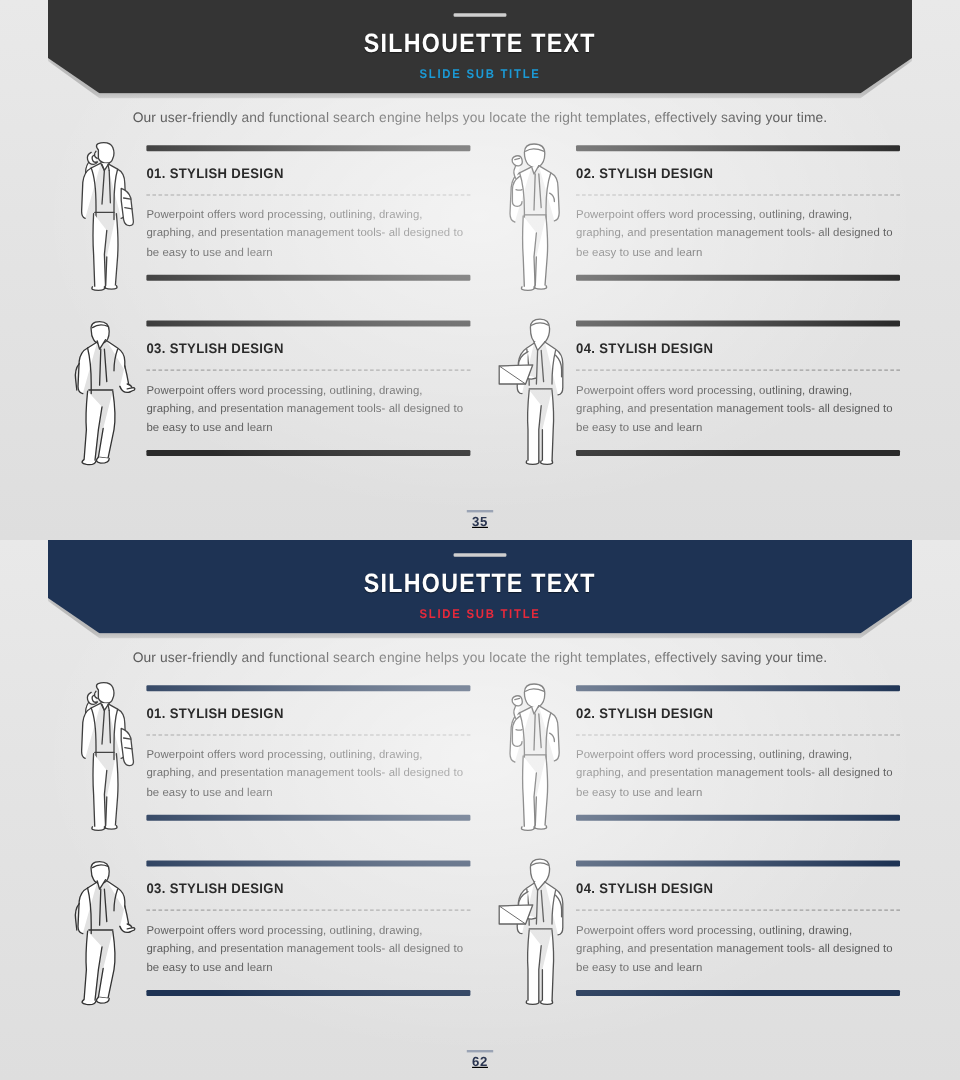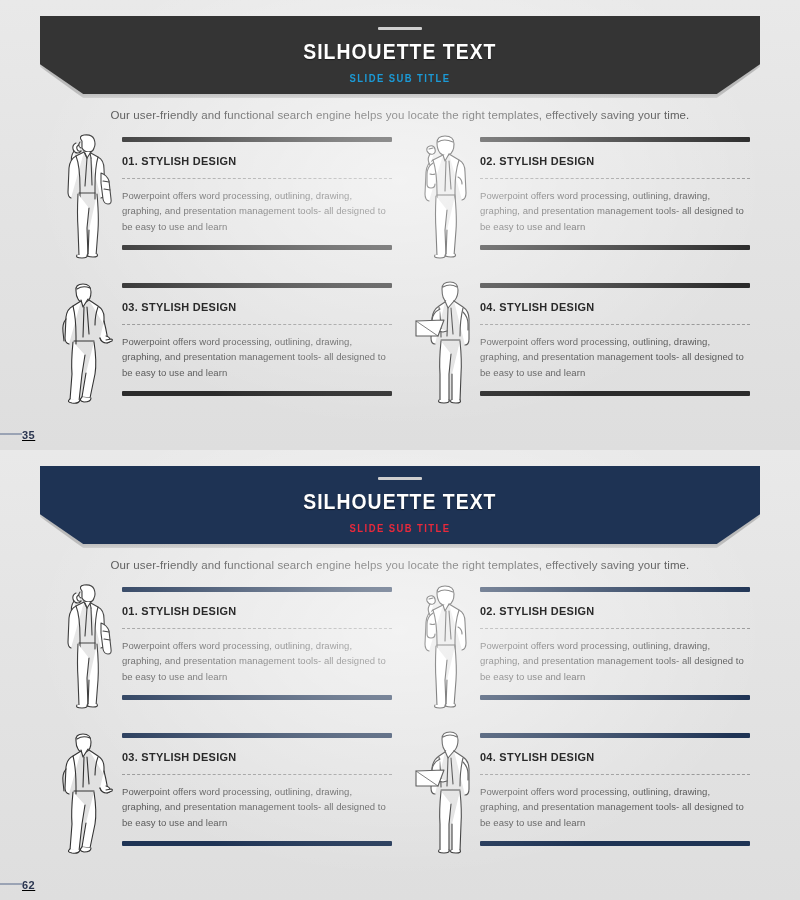--- a/index.html
+++ b/index.html
@@ -18,21 +18,21 @@
   }
   .slide::before{
     content:"";position:absolute;left:0;top:0;width:100%;height:100%;
     background:
       radial-gradient(ellipse at 50% 40%, rgba(255,255,255,.55) 0%, rgba(255,255,255,0) 65%);
     pointer-events:none;
   }
   
   .banner{
     position:relative;
-    margin:16px auto;
+    margin:0 auto;
     width:720px;
     height:78px;
     clip-path:polygon(0 0, 100% 0, 100% 62%, 94% 100%, 6% 100%, 0 62%);
     -webkit-clip-path:polygon(0 0, 100% 0, 100% 62%, 94% 100%, 6% 100%, 0 62%);
     display:flex;
     flex-direction:column;
     align-items:center;
     justify-content:flex-start;
     z-index:3;
   }
@@ -106,21 +106,21 @@
   .dashed{
     border-top:1px dashed #9a9a9a;width:100%;height:0;margin-bottom:9px;
   }
   .body{
     font-size:9.5px;line-height:1.62;color:#5a5a5a;letter-spacing:.05px;
     margin-bottom:11px;
   }
   
   .pagenum{
     position:absolute;left:0;right:0;bottom:9px;
-    display:flex;flex-direction:row;align-items:center;text-decoration:underline;
+    display:flex;flex-direction:column;align-items:center;text-decoration:underline;
   }
   .pagenum .tick{width:22px;height:2px;background:#9aa3b4;margin-bottom:2px;}
   .pagenum .num{font-size:11px;font-weight:bold;color:#2a3550;letter-spacing:.5px;}
 </style>
 </head>
 <body>
 
 <div class="slide">
 
   <div class="banner-wrap">

